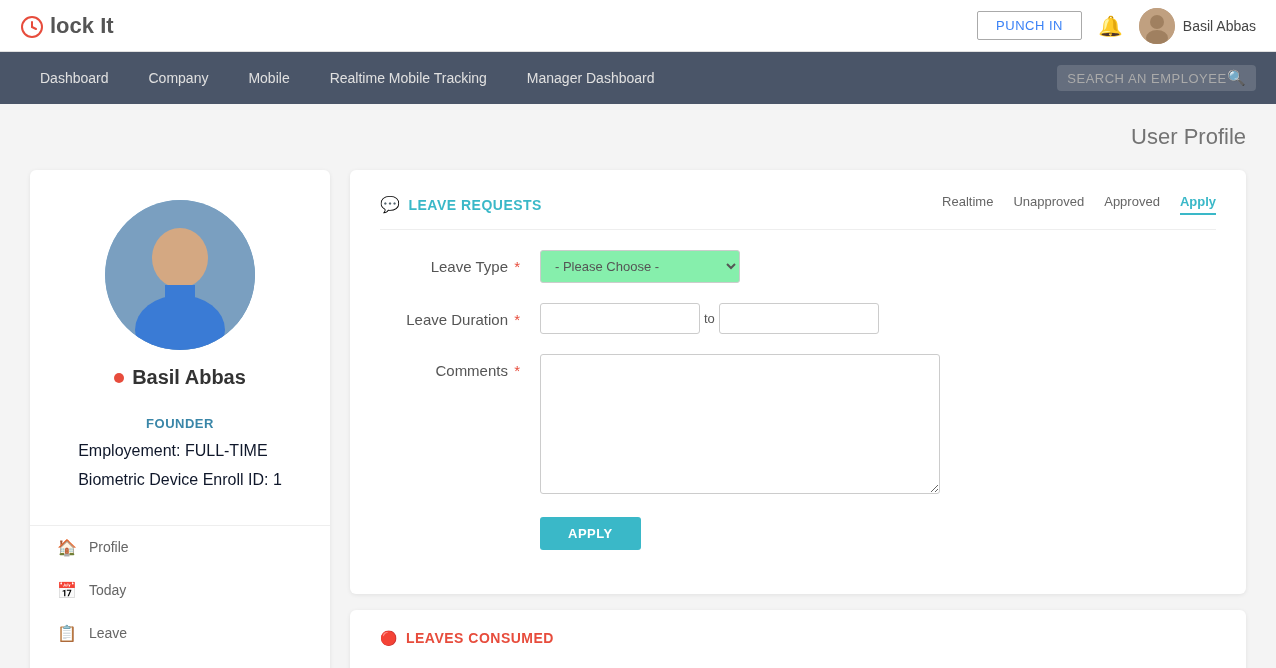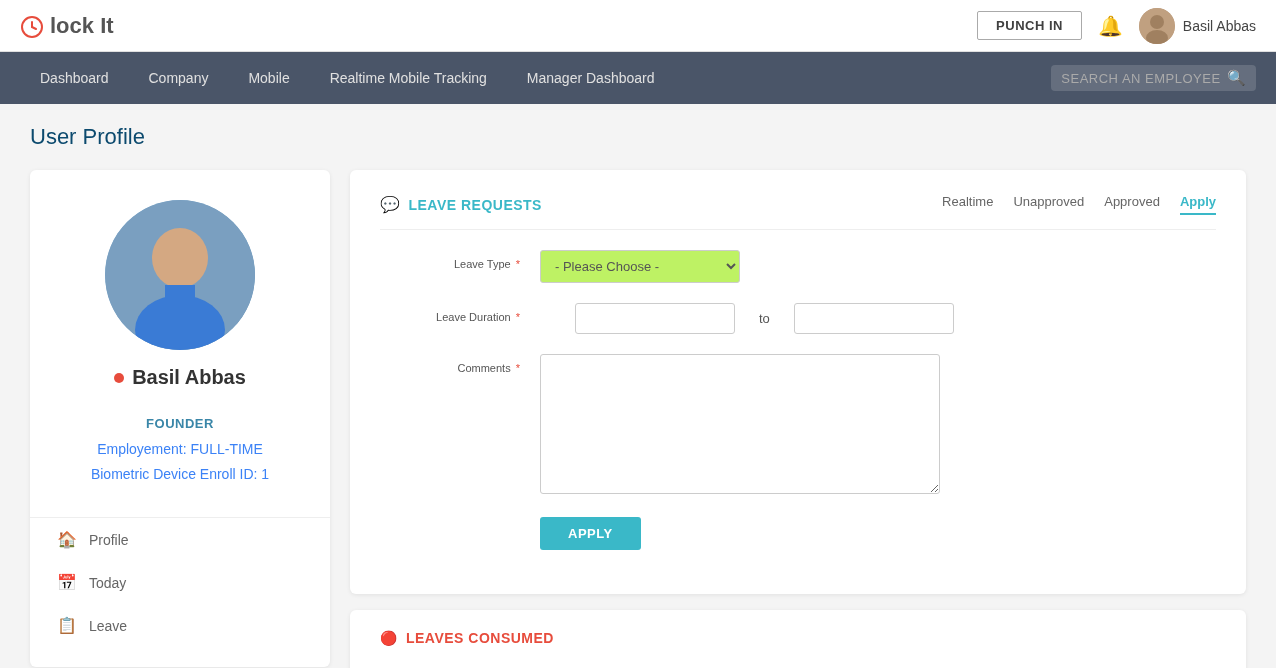--- a/index.html
+++ b/index.html
@@ -30,23 +30,23 @@
     .topbar-right {
       display: flex;
       align-items: center;
       gap: 16px;
     }
     .punch-in-btn {
       border: 1.5px solid #aaa;
       background: #fff;
       padding: 6px 18px;
       font-size: 13px;
-      font-weight: bold;
+      font-weight: normal;
       letter-spacing: 0.5px;
-      color: #404040;
+      color: #3b82f6;
       cursor: pointer;
       border-radius: 2px;
     }
     .bell-icon {
       font-size: 20px;
       color: #888;
       cursor: pointer;
       position: relative;
     }
     .user-info {
@@ -89,39 +89,39 @@
       text-decoration: none;
       white-space: nowrap;
     }
     .nav-search {
       margin-left: auto;
       display: flex;
       align-items: center;
       background: rgba(255,255,255,0.15);
       border-radius: 4px;
       padding: 4px 10px;
-      gap: 6px;
     }
     .nav-search input {
       background: transparent;
       border: none;
       outline: none;
       color: #ccc;
       font-size: 13px;
       width: 160px;
     }
     .nav-search input::placeholder { color: #aaa; text-transform: uppercase; letter-spacing: 0.5px; }
     .search-icon { color: #ccc; font-size: 15px; }
 
     
     .page-title {
       padding: 20px 30px 10px;
       font-size: 22px;
       font-weight: normal;
-      color: #0c4a6e;
+      color: #737373;
+      text-align: right;
     }
 
     .content-area {
       display: flex;
       padding: 10px 30px 30px;
       gap: 20px;
       align-items: flex-start;
     }
 
     
@@ -171,23 +171,23 @@
     }
     .profile-role {
       color: #3a86a8;
       font-weight: bold;
       font-size: 13px;
       letter-spacing: 0.5px;
       margin-bottom: 6px;
       margin-top: 21px;
     }
     .profile-meta {
-      font-size: 14px;
-      color: #3b82f6;
-      text-align: center;
+      font-size: 16px;
+      color: #0f172a;
+      text-align: left;
       line-height: 1.8;
     }
     .profile-nav {
       border-top: 1px solid #eee;
       margin-top: 10px;
     }
     .profile-nav-item {
       display: flex;
       align-items: center;
       gap: 12px;
@@ -252,46 +252,45 @@
 
     
     .form-row {
       display: flex;
       align-items: flex-start;
       margin-bottom: 20px;
     }
     .form-label {
       width: 160px;
       padding-top: 8px;
-      font-size: 11px;
+      font-size: 15px;
       color: #555;
       text-align: right;
       padding-right: 20px;
       flex-shrink: 0;
     }
     .form-label .required { color: #e74c3c; margin-left: 2px; }
     .form-control {
       flex: 1;
     }
     select.styled-select {
       width: 200px;
       padding: 7px 10px;
       border: 1px solid #ccc;
       border-radius: 3px;
-      background: #bef264;
+      background: #86efac;
       font-size: 13px;
       color: #555;
       cursor: pointer;
       appearance: auto;
     }
     .duration-row {
       display: flex;
       align-items: center;
-      gap: 24px;
-      margin-left: 35px;
+      gap: 4px;
     }
     .duration-input {
       width: 160px;
       padding: 7px 10px;
       border: 1px solid #ccc;
       border-radius: 3px;
       font-size: 13px;
     }
     .to-label {
       font-size: 13px;

